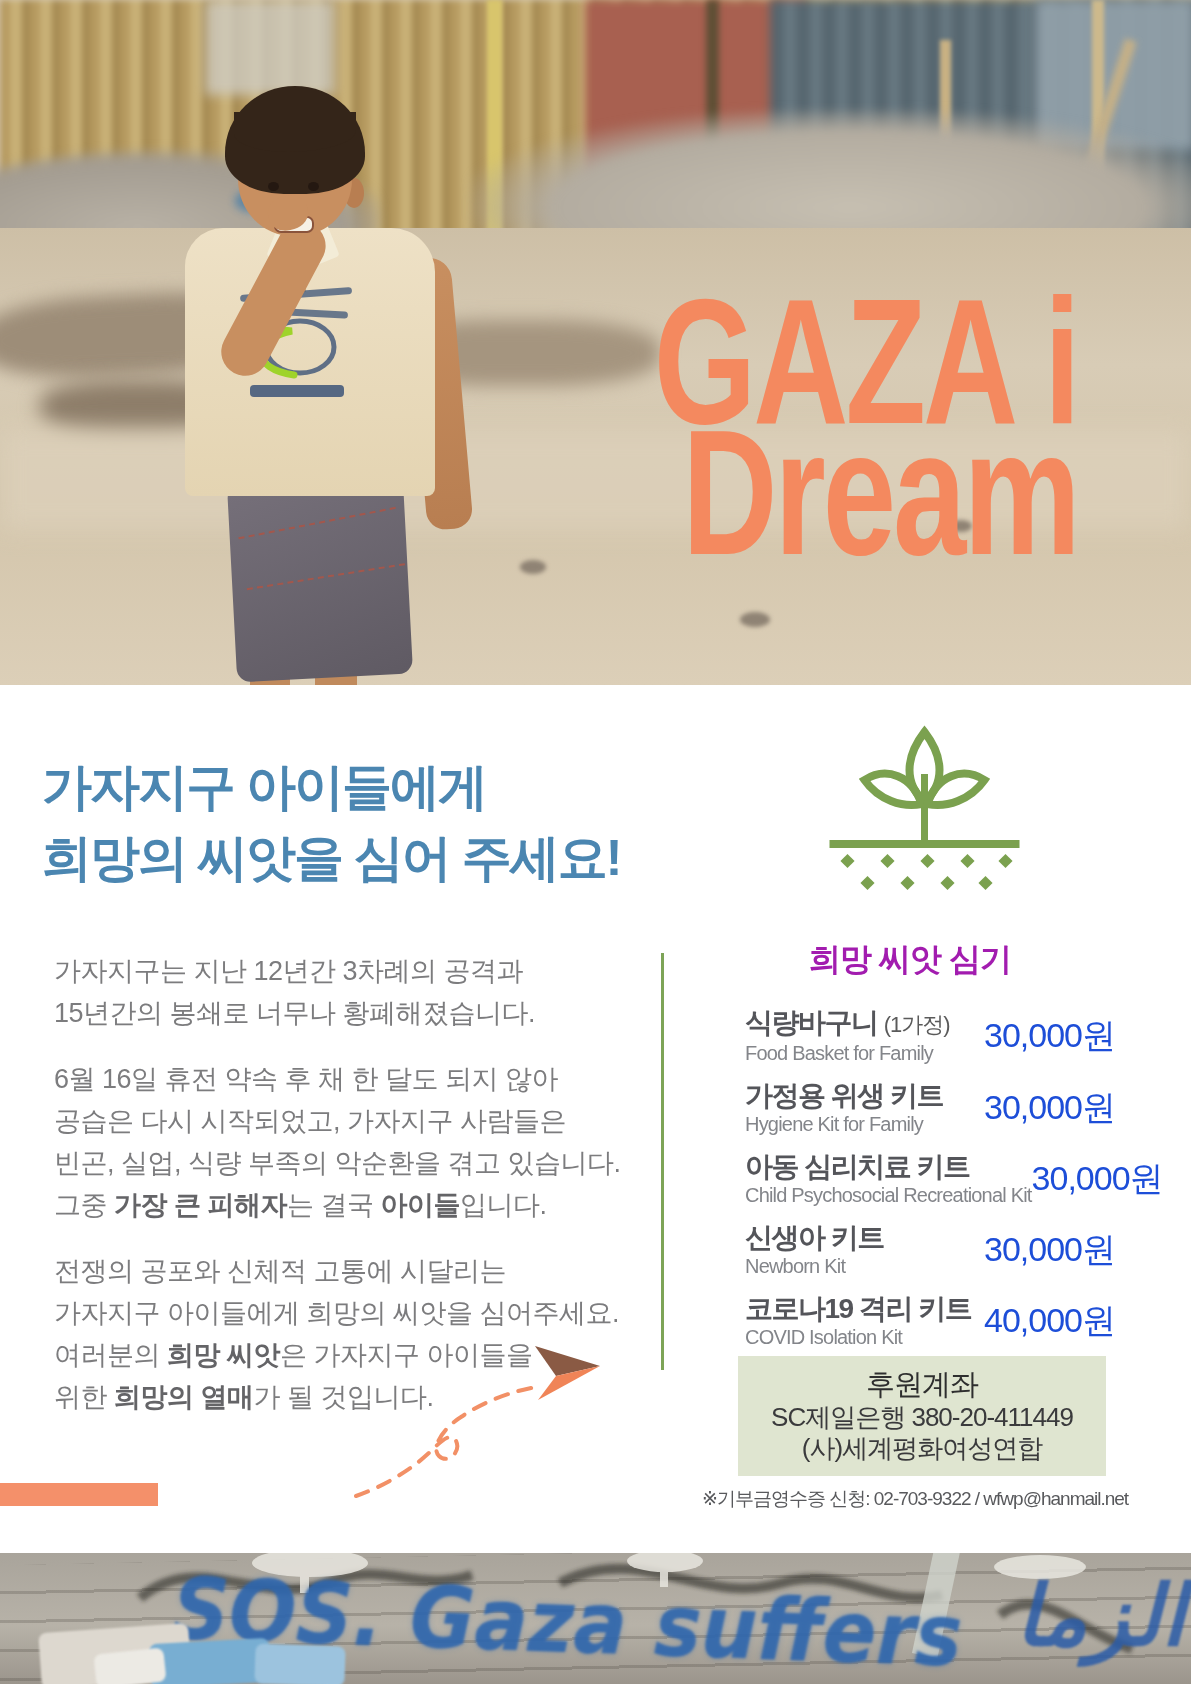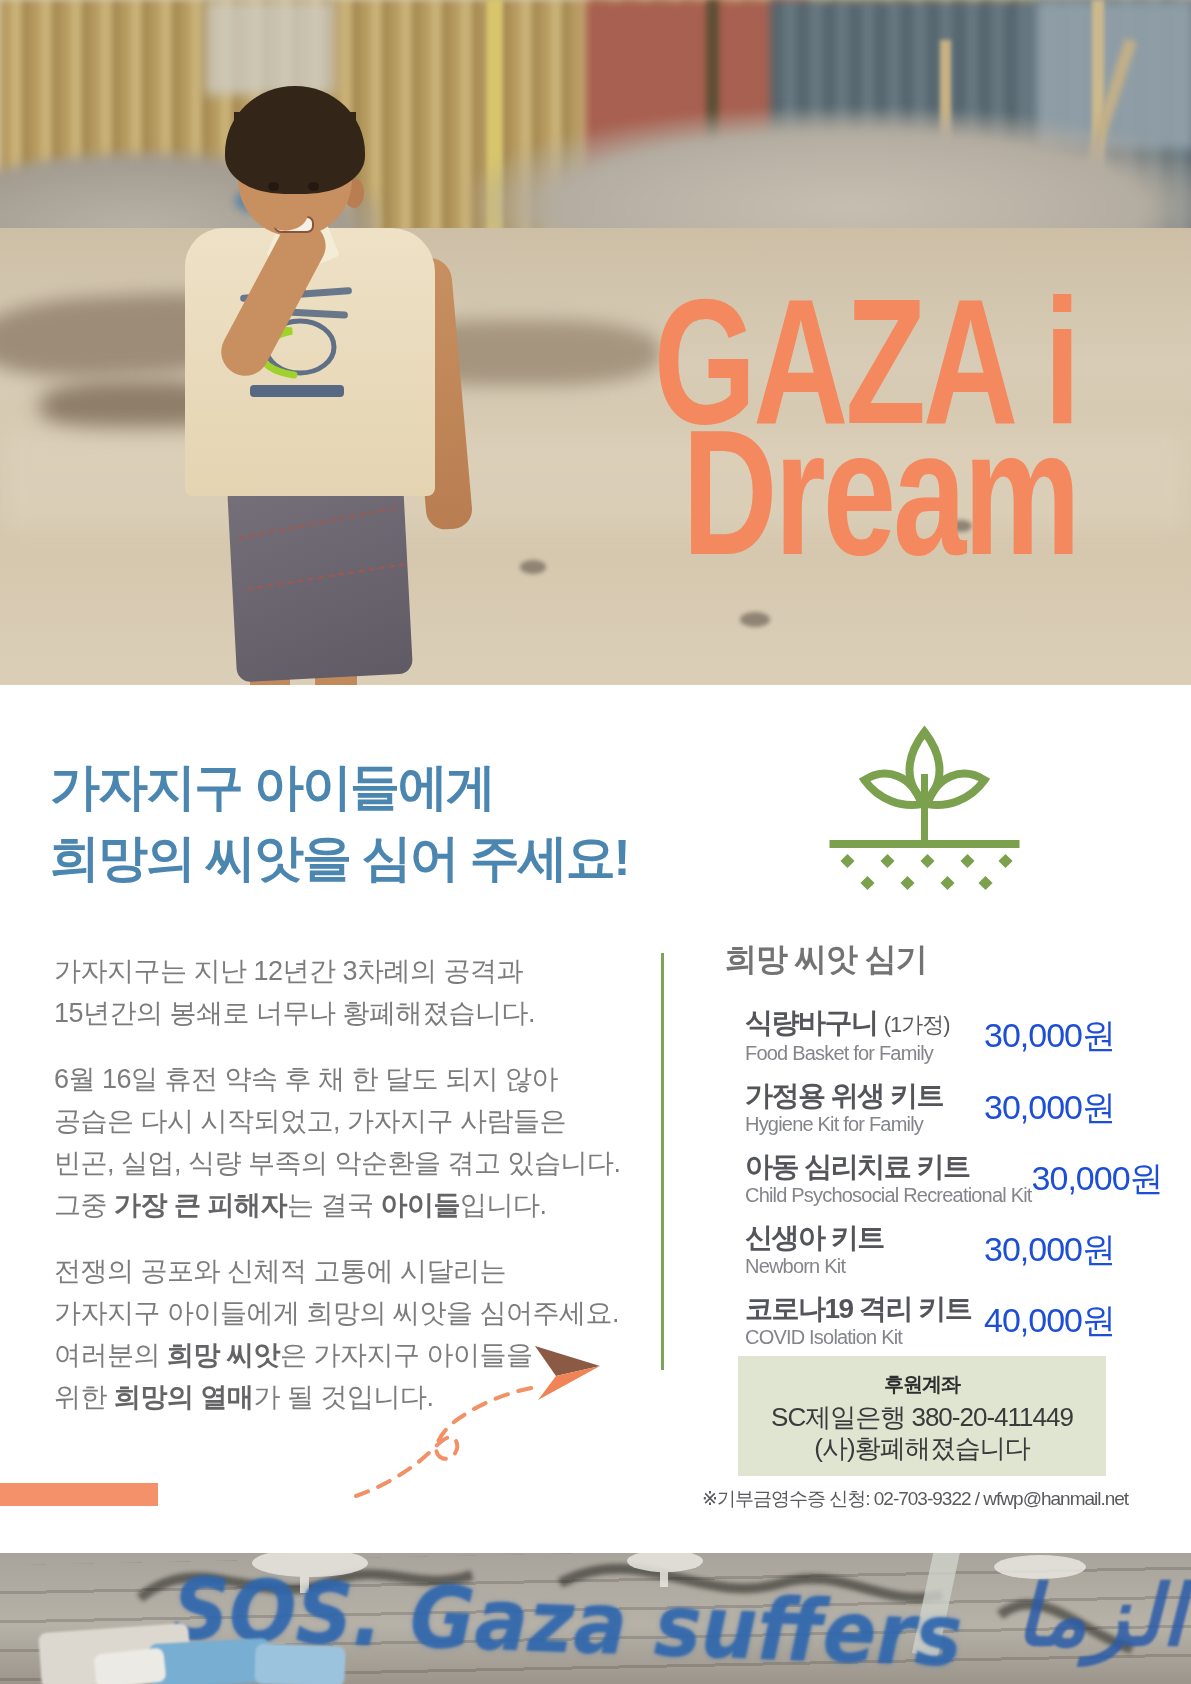--- a/index.html
+++ b/index.html
@@ -62,37 +62,37 @@
   .leg{background:#c08a5c;z-index:3;}
 
   
   .badge{left:816px;top:50px;width:332px;height:47px;background:rgba(233,128,83,.83);
     display:flex;align-items:center;justify-content:center;padding-left:30px;box-sizing:border-box;z-index:20;}
   .badge span{color:#fff;font-size:26px;font-weight:bold;letter-spacing:0.5px;}
   .hero-title{right:113px;top:296px;text-align:right;color:#f4895f;font-weight:bold;
     font-size:178px;line-height:131px;letter-spacing:-4px;transform:scaleX(0.74);transform-origin:100% 0;z-index:20;}
 
   
-  .headline{left:50px;top:752px;font-size:50px;line-height:71px;font-weight:bold;color:#4b86b1;letter-spacing:-2px;}
+  .headline{left:42px;top:752px;font-size:50px;line-height:71px;font-weight:bold;color:#4b86b1;letter-spacing:-2px;}
   .body-copy{left:54px;top:950px;width:590px;}
   .body-copy p{margin:0 0 24px 0;font-size:27px;line-height:42px;color:#7c7c7e;letter-spacing:-0.5px;white-space:pre-line;}
   .body-copy b{color:#646467;font-weight:bold;}
 
   .plant{left:822px;top:722px;width:205px;height:175px;}
   .vline{left:661px;top:953px;width:3px;height:417px;background:#7da457;}
-  .seed-title{left:725px;top:938px;width:370px;text-align:left;font-size:32px;font-weight:bold;color:#737373;letter-spacing:-1px;}
+  .seed-title{left:725px;top:938px;width:370px;text-align:center;font-size:32px;font-weight:bold;color:#a21caf;letter-spacing:-1px;}
   .kit-list{left:725px;top:1006px;width:370px;margin-left:20px;}
   .kit-row{display:flex;justify-content:space-between;align-items:center;margin-bottom:14px;}
   .kit-ko{font-size:28px;font-weight:bold;color:#54555a;line-height:34px;letter-spacing:-1.5px;white-space:nowrap;}
   .kit-ko .paren{font-size:22px;font-weight:normal;color:#5a5a5a;letter-spacing:-1px;}
   .kit-en{font-size:20px;color:#83858a;line-height:23px;letter-spacing:-0.8px;white-space:nowrap;}
   .kit-price{font-size:34px;color:#1d4ed8;letter-spacing:-1px;white-space:nowrap;}
 
   .account-box{left:738px;top:1356px;width:368px;height:120px;background:#dfe5d0;text-align:center;box-sizing:border-box;padding-top:10px;}
-  .ab-title{font-size:20px;font-weight:bold;color:#2e2e2e;line-height:36px;letter-spacing:-1px;}
+  .ab-title{font-size:29px;font-weight:normal;color:#2e2e2e;line-height:36px;letter-spacing:-1px;}
   .ab-line{font-size:26px;color:#3a3a3c;line-height:31px;letter-spacing:-1px;}
   .note{left:702px;top:1486px;width:420px;font-size:19px;color:#58595c;letter-spacing:-1px;white-space:nowrap;}
 
   .plane-art{left:330px;top:1330px;width:290px;height:180px;}
   .orange-bar{left:0;top:1483px;width:158px;height:23px;background:#f4906a;}
 
   
   .graffiti{left:0;top:1553px;width:1191px;height:131px;overflow:hidden;
     background:linear-gradient(180deg,#a9a49b 0%,#b7b2a8 55%,#9b958c 100%);}
   .grooves{left:0;top:0;width:1191px;height:131px;
@@ -240,21 +240,21 @@
           <div class="kit-ko">코로나19 격리 키트</div>
           <div class="kit-en">COVID Isolation Kit</div>
         </div>
         <div class="kit-price">40,000원</div>
       </div>
     </div>
 
   <div class="ab account-box">
     <div class="ab-title">후원계좌</div>
     <div class="ab-line">SC제일은행 380-20-411449</div>
-    <div class="ab-line">(사)황폐해졌습니다</div>
+    <div class="ab-line">(사)세계평화여성연합</div>
   </div>
   <div class="ab note">※기부금영수증 신청: 02-703-9322 / wfwp@hanmail.net</div>
 
   <svg class="ab plane-art" viewBox="0 0 290 180">
     <path d="M26,166 C 52,157 82,140 102,120 C 112,110 121,103 125,109 C 133,121 118,135 109,126 C 101,118 112,99 131,87 C 156,70 184,61 206,57" fill="none" stroke="#f29066" stroke-width="4" stroke-dasharray="13 11" stroke-linecap="round"></path>
     <polygon points="270,36 205,16 226,46" fill="#8a5a44"></polygon>
     <polygon points="270,36 226,46 208,70" fill="#f08457"></polygon>
   </svg>
 
   <div class="ab orange-bar"></div>

